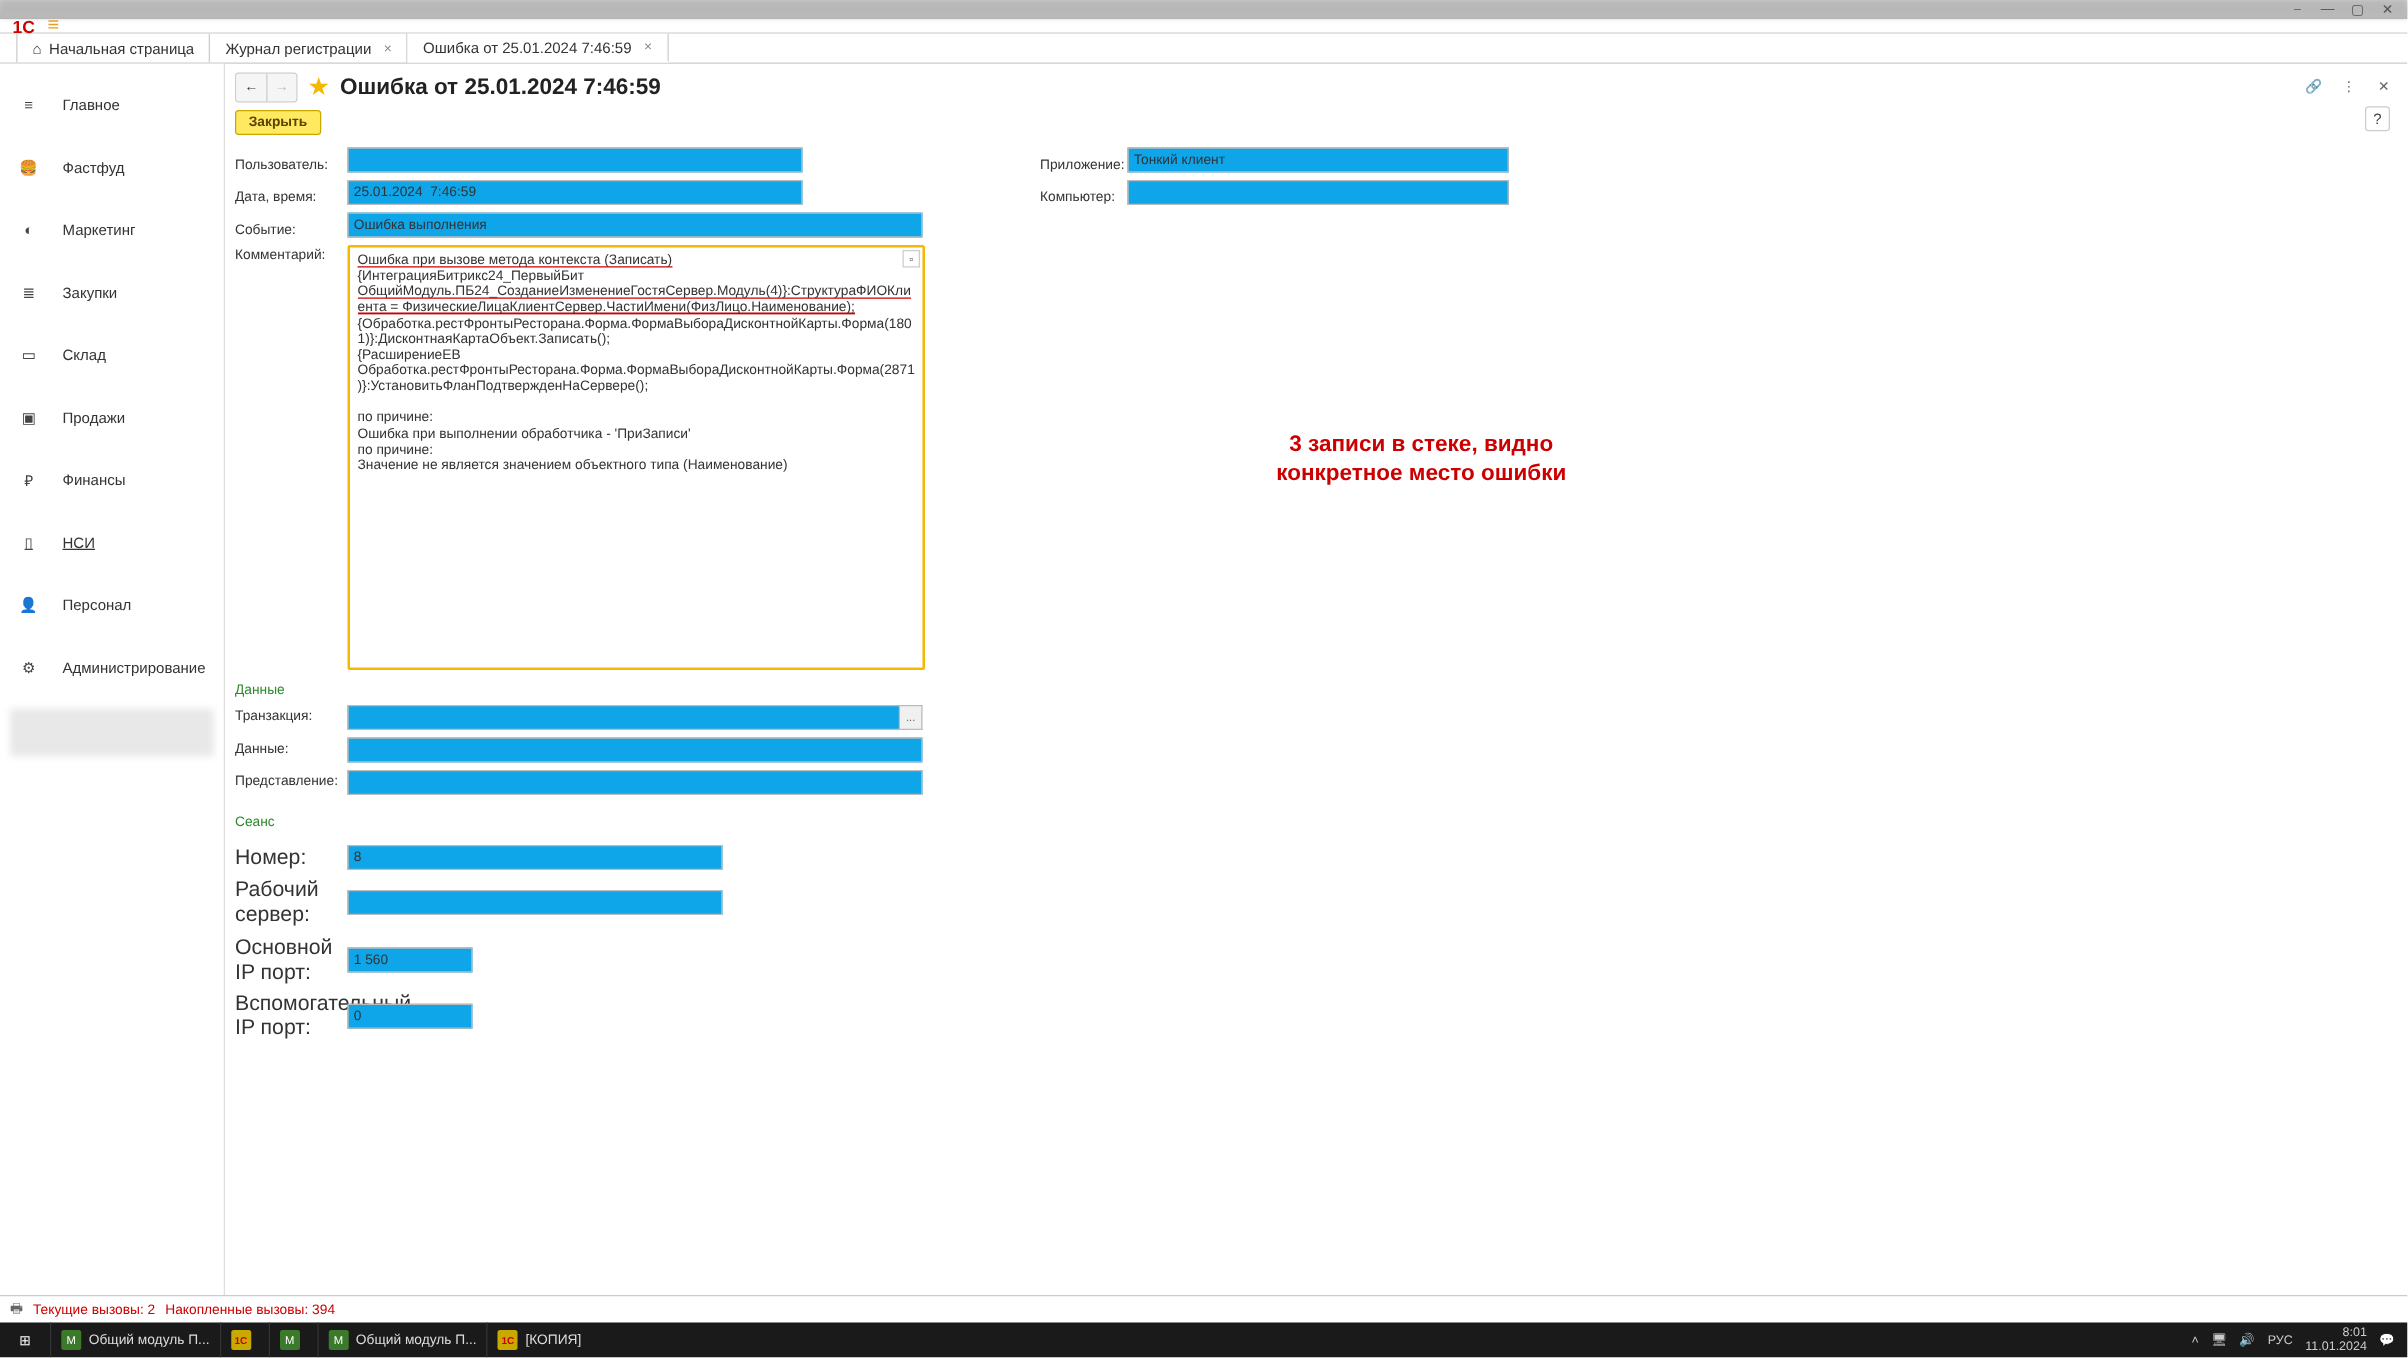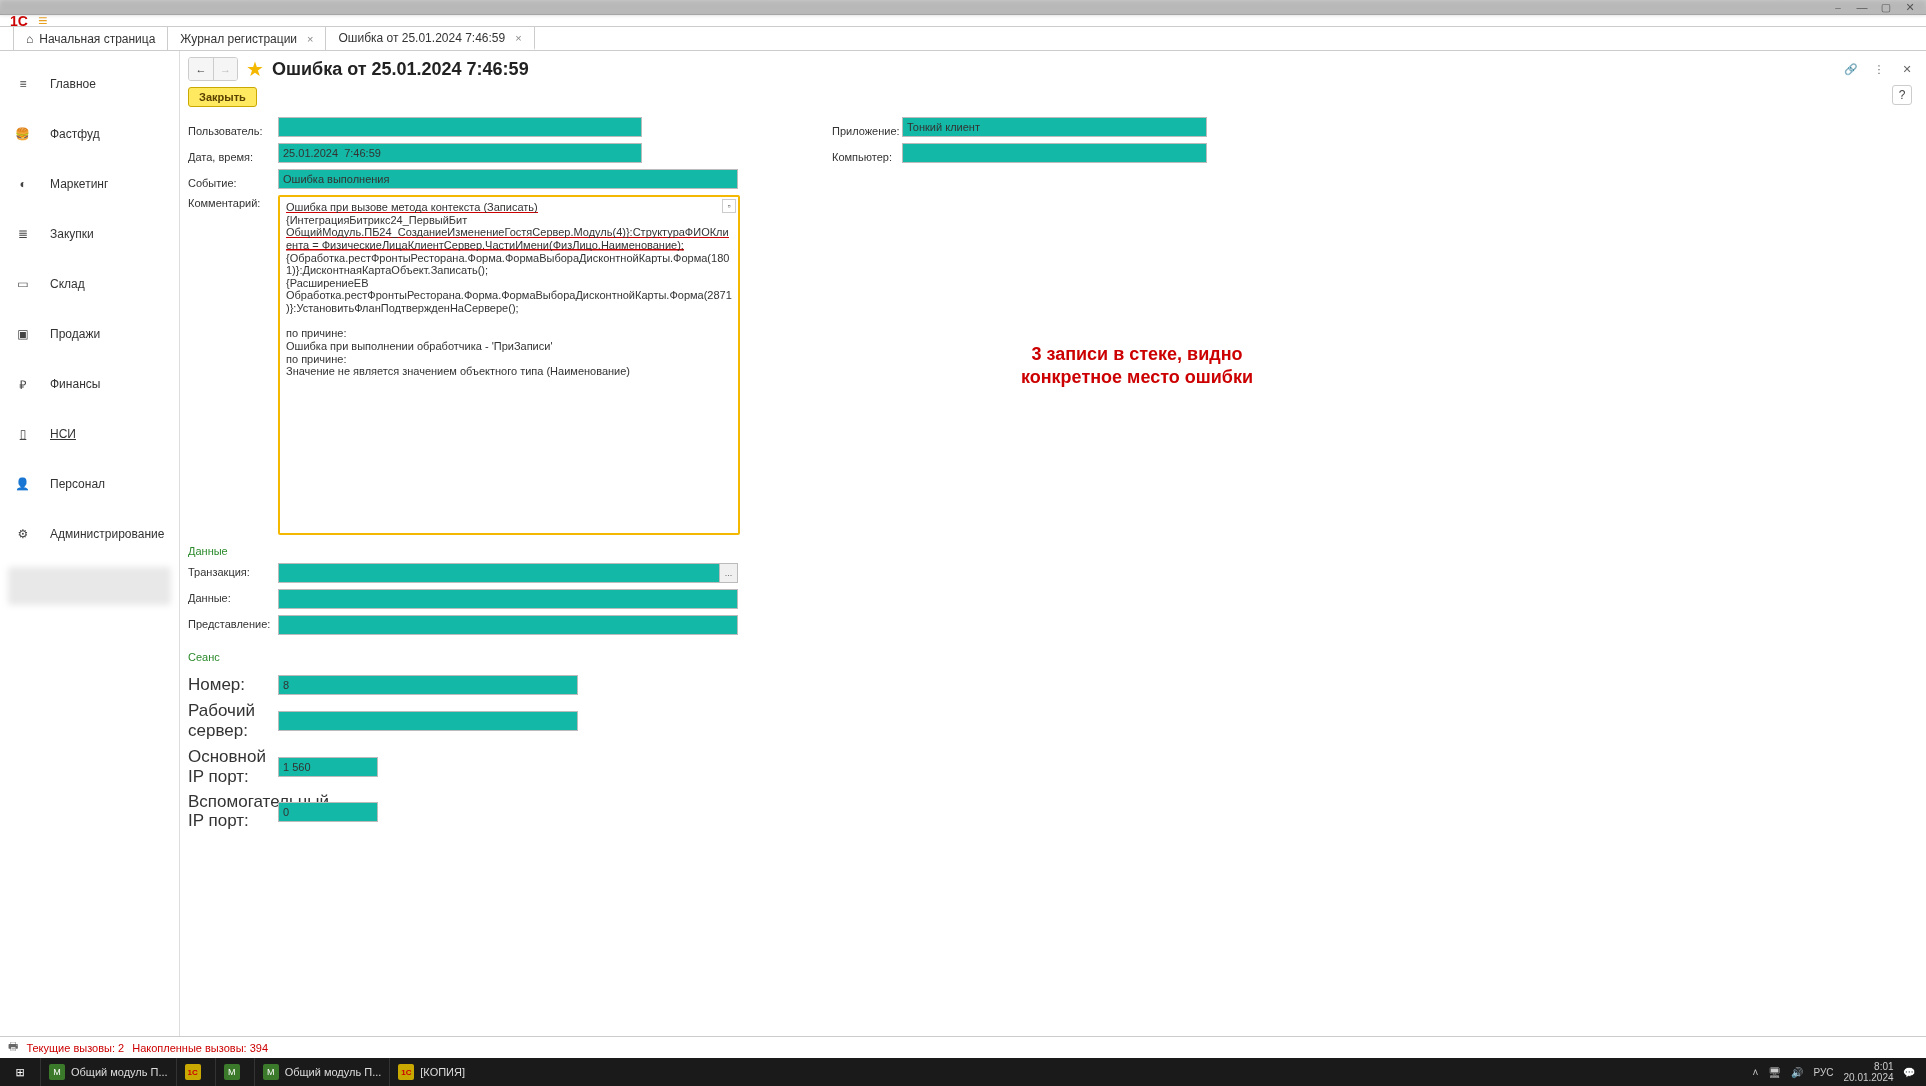--- a/index.html
+++ b/index.html
@@ -47,21 +47,21 @@
 .help-btn-abs { position: absolute; top: 34px; right: 14px; width: 20px; height: 20px; border: 1px solid #ccc; border-radius: 3px; display: flex; align-items: center; justify-content: center; background: #fff; cursor: pointer; font-size: 12px; color: #444; }
 
 .close-btn { display: inline-block; padding: 3px 10px; background: #ffe960; border: 1px solid #c9a800; border-radius: 3px; font-size: 11px; cursor: pointer; margin-bottom: 10px; font-weight: bold; color: #5a4200; }
 
 
 .form-area { position: relative; }
 .form-row { display: flex; margin-bottom: 6px; }
 .col { display: flex; align-items: flex-end; }
 .label { width: 90px; font-size: 11px; color: #333; padding-top: 3px; }
 .input { height: 20px; border: 1px solid #bbb; background: #fff; padding: 0 4px; font-size: 11px; color: #333; }
-.input.ro { background: #14b8a6; }
+.input.ro { background: #0ea5e9; }
 .w310 { width: 364px; }
 .w305 { width: 305px; }
 .w460 { width: 460px; }
 .w442 { width: 442px; }
 .w120 { width: 120px; }
 .w100 { width: 100px; }
 
 .col2-label { width: 70px; font-size: 11px; color: #333; text-align: right; padding-right: 12px; padding-top: 3px; }
 
 
@@ -309,17 +309,17 @@
       <span class="tb-ico y">1С</span>
       <span>[КОПИЯ]</span>
     </div>
   <div class="tb-right">
     <span>˄</span>
     <span>🖥</span>
     <span>🔊</span>
     <span>РУС</span>
     <div class="tb-clock">
       <div>8:01</div>
-      <div>20.01.2024</div>
+      <div>11.01.2024</div>
     </div>
     <span>💬</span>
   </div>
 </div>
 
 </body></html>

